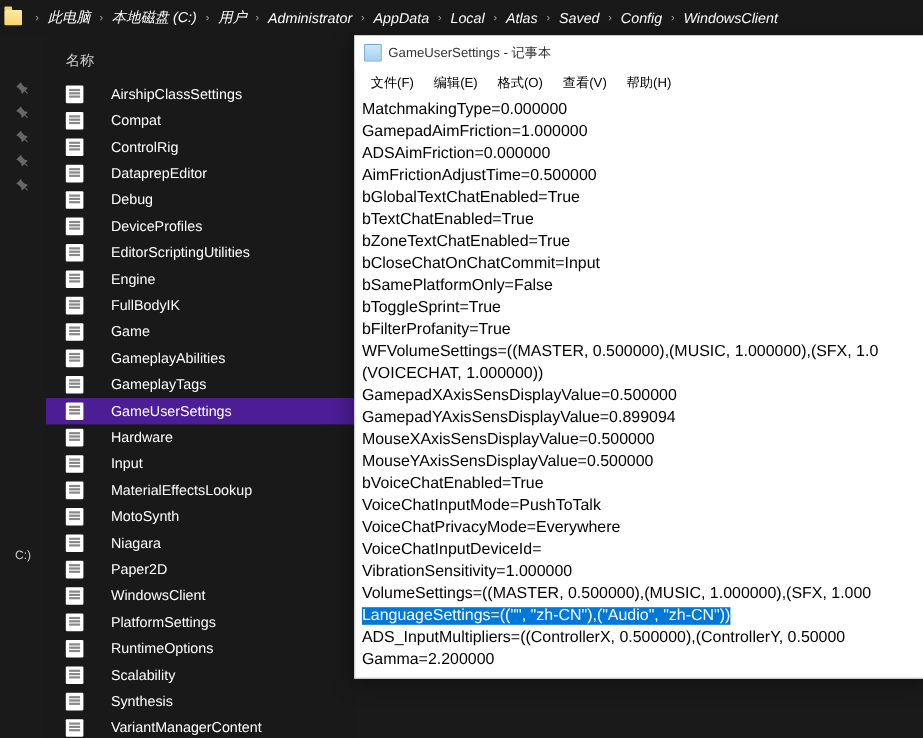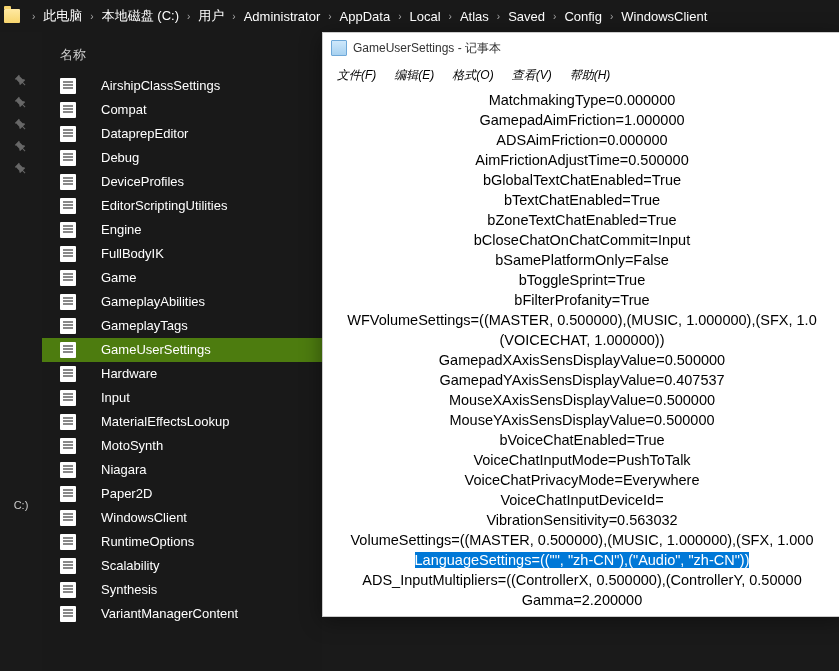--- a/index.html
+++ b/index.html
@@ -21,20 +21,21 @@
       align-items: center;
       padding: 0 4px;
       font-size: 13px;
       color: #fff;
     }
     .breadcrumb-item {
       display: flex;
       align-items: center;
       padding: 0 2px;
       white-space: nowrap;
+      font-style: italic;
     }
     .breadcrumb-separator {
       color: #aaa;
       padding: 0 6px;
       font-size: 10px;
     }
     .folder-icon {
       width: 16px;
       height: 14px;
       background: linear-gradient(#ffe9a2 0%, #f7d56e 100%);
@@ -99,21 +100,21 @@
     .file-item {
       display: flex;
       align-items: center;
       padding: 2px 18px;
       font-size: 13px;
       color: #fff;
       cursor: pointer;
       line-height: 20px;
       gap: 17px;
     }
-    .file-item.selected { background: #4d7c0f; }
+    .file-item.selected { background: #4c1d95; }
     .file-icon {
       width: 16px;
       height: 16px;
       margin-right: 8px;
       background: #fff;
       border-radius: 1px;
       position: relative;
       flex-shrink: 0;
     }
     .file-icon::before {
@@ -157,32 +158,31 @@
     .notepad-menubar {
       display: flex;
       padding: 2px 6px;
       font-size: 12px;
       color: #000;
       gap: 2px;
     }
     .menu-item {
       padding: 2px 8px;
       cursor: pointer;
-      font-style: italic;
     }
     .notepad-content {
       padding: 2px 6px 6px 6px;
       font-family: Arial, "Microsoft YaHei", sans-serif;
       font-size: 14.5px;
       line-height: 20px;
       white-space: nowrap;
       overflow: hidden;
       color: #000;
     }
-    .content-line { white-space: pre; text-align: center; }
+    .content-line { white-space: pre; }
     .highlighted {
       background: #0078d7;
       color: #fff;
     }
   </style>
 </head>
 <body>
 
 <div class="breadcrumb-bar">
   <span class="folder-icon"></span>
@@ -237,20 +237,24 @@
         <div class="file-item">
           <span class="file-icon"></span>
           <span>AirshipClassSettings</span>
         </div>
         <div class="file-item">
           <span class="file-icon"></span>
           <span>Compat</span>
         </div>
         <div class="file-item">
           <span class="file-icon"></span>
+          <span>ControlRig</span>
+        </div>
+        <div class="file-item">
+          <span class="file-icon"></span>
           <span>DataprepEditor</span>
         </div>
         <div class="file-item">
           <span class="file-icon"></span>
           <span>Debug</span>
         </div>
         <div class="file-item">
           <span class="file-icon"></span>
           <span>DeviceProfiles</span>
         </div>
@@ -302,20 +306,24 @@
           <span class="file-icon"></span>
           <span>Niagara</span>
         </div>
         <div class="file-item">
           <span class="file-icon"></span>
           <span>Paper2D</span>
         </div>
         <div class="file-item">
           <span class="file-icon"></span>
           <span>WindowsClient</span>
+        </div>
+        <div class="file-item">
+          <span class="file-icon"></span>
+          <span>PlatformSettings</span>
         </div>
         <div class="file-item">
           <span class="file-icon"></span>
           <span>RuntimeOptions</span>
         </div>
         <div class="file-item">
           <span class="file-icon"></span>
           <span>Scalability</span>
         </div>
         <div class="file-item">
@@ -350,26 +358,26 @@
       <div class="content-line">bGlobalTextChatEnabled=True</div>
       <div class="content-line">bTextChatEnabled=True</div>
       <div class="content-line">bZoneTextChatEnabled=True</div>
       <div class="content-line">bCloseChatOnChatCommit=Input</div>
       <div class="content-line">bSamePlatformOnly=False</div>
       <div class="content-line">bToggleSprint=True</div>
       <div class="content-line">bFilterProfanity=True</div>
       <div class="content-line">WFVolumeSettings=((MASTER, 0.500000),(MUSIC, 1.000000),(SFX, 1.0</div>
       <div class="content-line">(VOICECHAT, 1.000000))</div>
       <div class="content-line">GamepadXAxisSensDisplayValue=0.500000</div>
-      <div class="content-line">GamepadYAxisSensDisplayValue=0.407537</div>
+      <div class="content-line">GamepadYAxisSensDisplayValue=0.899094</div>
       <div class="content-line">MouseXAxisSensDisplayValue=0.500000</div>
       <div class="content-line">MouseYAxisSensDisplayValue=0.500000</div>
       <div class="content-line">bVoiceChatEnabled=True</div>
       <div class="content-line">VoiceChatInputMode=PushToTalk</div>
       <div class="content-line">VoiceChatPrivacyMode=Everywhere</div>
       <div class="content-line">VoiceChatInputDeviceId=</div>
-      <div class="content-line">VibrationSensitivity=0.563032</div>
+      <div class="content-line">VibrationSensitivity=1.000000</div>
       <div class="content-line">VolumeSettings=((MASTER, 0.500000),(MUSIC, 1.000000),(SFX, 1.000</div>
       <div class="content-line"><span class="highlighted">LanguageSettings=(("", "zh-CN"),("Audio", "zh-CN"))</span></div>
       <div class="content-line">ADS_InputMultipliers=((ControllerX, 0.500000),(ControllerY, 0.50000</div>
       <div class="content-line">Gamma=2.200000</div>
     </div>
 </div>
 
 </body></html>

